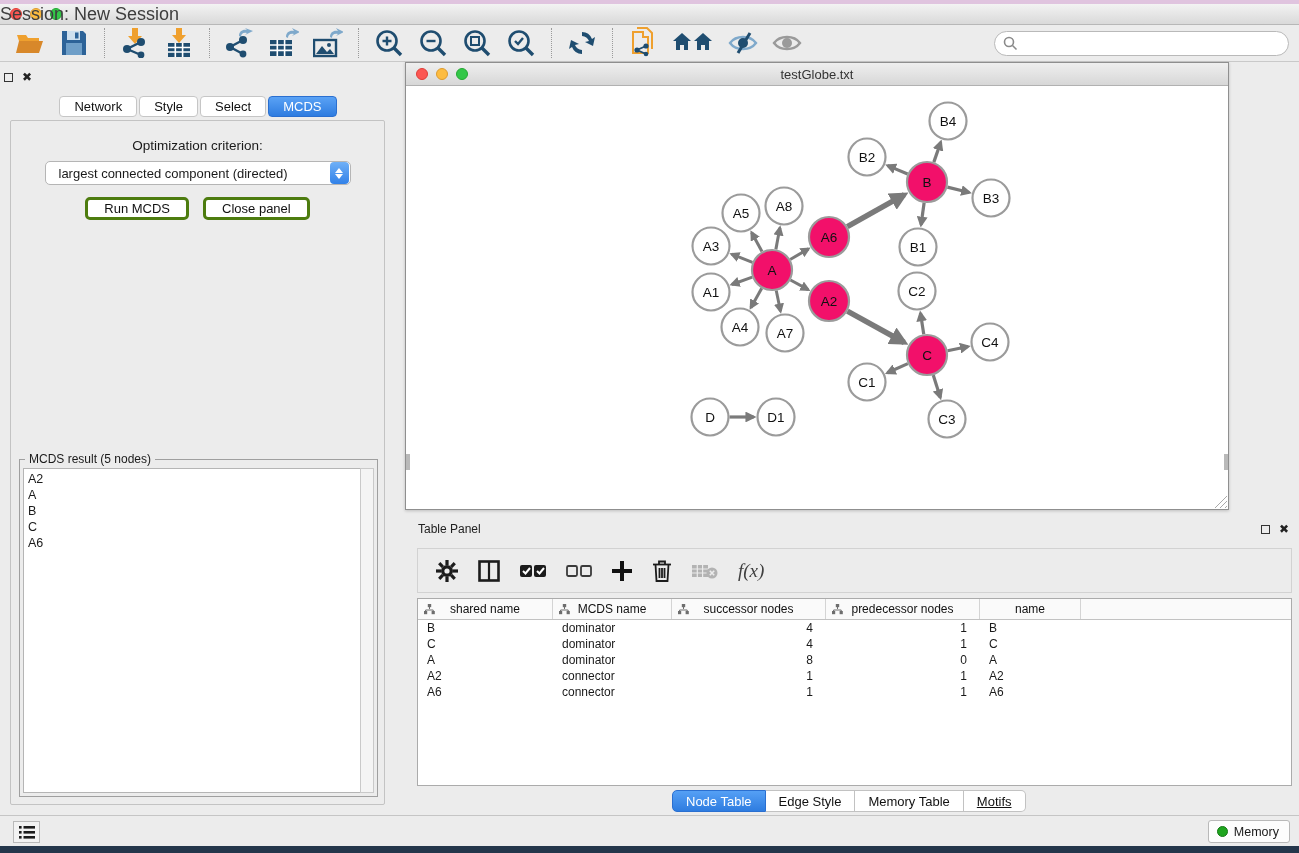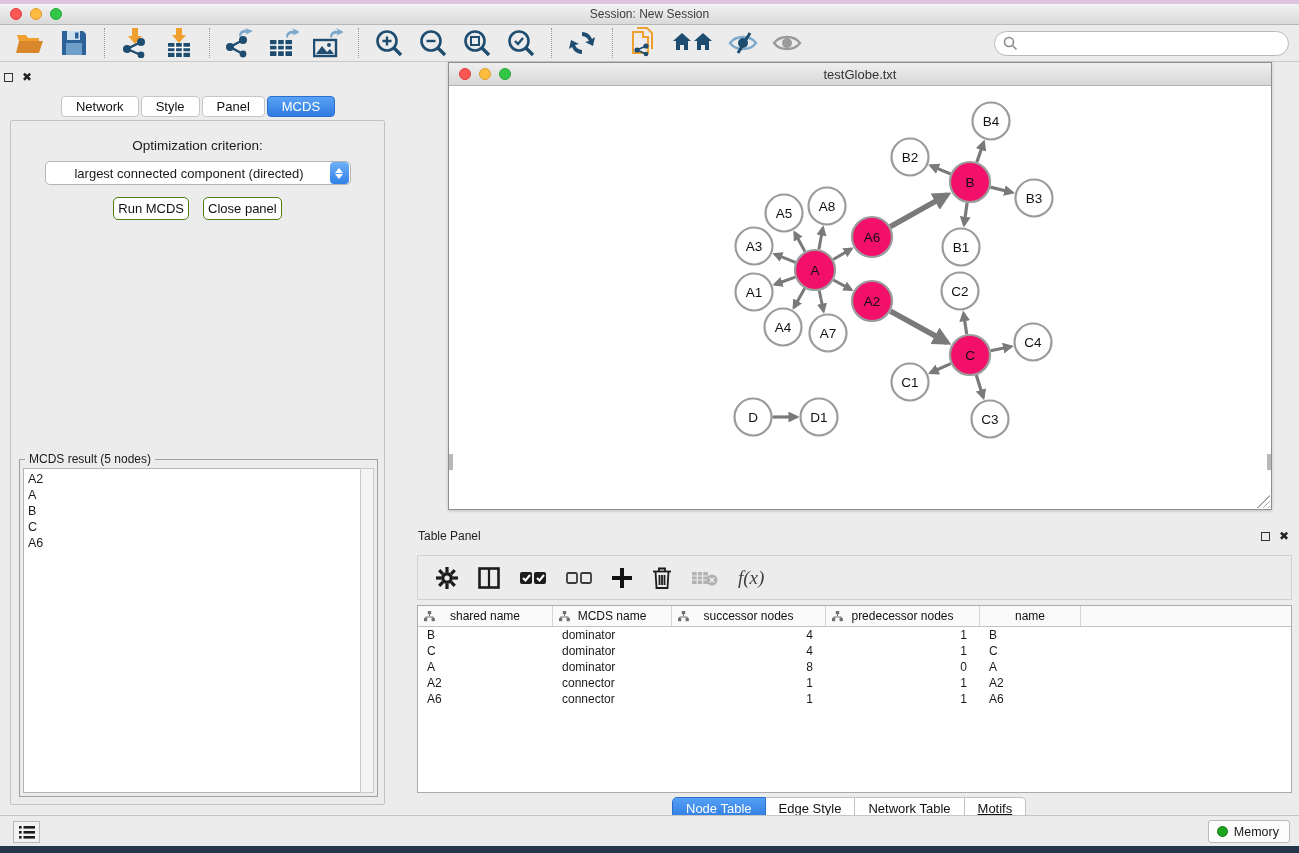--- a/index.html
+++ b/index.html
@@ -9,21 +9,21 @@
   
   .desktop-strip-top { position:absolute; left:0; top:0; width:1299px; height:4px; background:#e0c4df; }
   .titlebar { position:absolute; left:0; top:4px; width:1299px; height:21px;
     background:linear-gradient(#f3f3f3,#d9d9d9); border-bottom:1px solid #b7b7b7;
     display:flex; align-items:center; }
   .traffic { display:flex; gap:8px; margin-left:10px; }
   .light { width:12px; height:12px; border-radius:50%; }
   .light.red { background:#fc5753; border:0.5px solid #df3e38; }
   .light.yellow { background:#fdbc40; border:0.5px solid #de9b2d; }
   .light.green { background:#33c748; border:0.5px solid #24a832; }
-  .titlebar-title { position:absolute; left:0; right:0; text-align:center; font-size:12px; color:#3d3d3d; }
+  .titlebar-title { position:absolute; left:0; right:0; font-size:18px; color:#3d3d3d; }
 
   
   .toolbar { position:absolute; left:0; top:25px; width:1299px; height:37px; background:#ececec;
     border-bottom:1px solid #c9c9c9; display:flex; align-items:center; }
   .tb-group { display:flex; align-items:center; gap:12px; padding:0 14px; }
   .tb-sep { width:1px; height:30px; border-left:1px dotted #9a9a9a; }
   .tb-btn { width:32px; height:30px; display:flex; align-items:center; justify-content:center; cursor:default; }
   .tb-btn svg { display:block; }
   .navy { fill:#1f4d70; } .navy-s { stroke:#1f4d70; }
   .orange { fill:#efa02e; } .ltblue { fill:#7fa9cb; }
@@ -42,54 +42,54 @@
   .close-x { font-size:12px; font-weight:bold; color:#222; line-height:1; }
   .seg-tabs { display:flex; justify-content:center; gap:2px; margin-top:8px; }
   .seg-tab { height:21px; padding:0 14px; background:#fff; border:1px solid #c6c6c6; border-radius:4px;
     font-size:13px; display:flex; align-items:center; color:#111; }
   .seg-tab.active { background:linear-gradient(#5aa2f5,#2e7ce0); border-color:#2a6fd0; color:#fff; }
   .cp-body { position:absolute; left:6px; top:54px; width:375px; height:685px;
     background:#ececec; border:1px solid #c3c3c3; border-radius:2px; }
   .opt-label { text-align:center; margin-top:17px; font-size:13.5px; }
   .dropdown { position:relative; margin:8px auto 0; width:306px; height:24px; background:#fff;
     border:1px solid #b5b5b5; border-radius:5px; display:flex; align-items:center; }
-  .dropdown-value { padding-left:3px; font-size:13px; flex:1; white-space:nowrap; overflow:hidden;text-align:center; }
+  .dropdown-value { padding-left:13px; font-size:13px; flex:1; white-space:nowrap; overflow:hidden; }
   .dropdown-stepper { width:19px; height:22px; margin-right:1px; border-radius:4px;
     background:linear-gradient(#6fb0f7,#3181e8); display:flex; flex-direction:column;
     align-items:center; justify-content:center; gap:1px; }
   .dd-arrow { width:0; height:0; border-left:4px solid transparent; border-right:4px solid transparent; }
   .dd-up { border-bottom:5px solid #fff; }
   .dd-down { border-top:5px solid #fff; }
   .cp-buttons { display:flex; justify-content:center; gap:14px; margin-top:12px; }
-  .push-btn { height:23px; padding:0 4px; background:#fff; border:1px solid #4d7c0f; border-radius:5px;
+  .push-btn { height:23px; padding:0 16px; background:#fff; border:3px solid #4d7c0f; border-radius:5px;
     font-size:13px; display:flex; align-items:center; color:#111; }
   .result-fieldset { position:absolute; left:8px; top:338px; width:359px; height:338px;
     border:1px solid #9f9f9f; background:#ececec; }
   .result-legend { position:absolute; left:5px; top:-8px; background:#ececec; padding:0 4px; font-size:12px; }
   .result-list { position:absolute; left:3px; top:8px; right:17px; bottom:3px; background:#fff;
     border:1px solid #b5b5b5; border-right:none; padding:2px 0 0 4px; font-size:12.5px; line-height:16px; overflow:hidden; }
   .result-scroll { position:absolute; top:8px; right:3px; bottom:3px; width:14px; background:#f4f4f4;
     border:1px solid #c9c9c9; }
   .result-item { height:16px; }
 
   
   .net-window { position:absolute; left:405px; top:62px; width:824px; height:448px;
-    background:#fff; border:1px solid #8f8f8f; box-shadow:0 1px 3px rgba(0,0,0,.2);margin-left:43px; }
+    background:#fff; border:1px solid #8f8f8f; box-shadow:0 1px 3px rgba(0,0,0,.2); }
   .net-titlebar { height:23px; background:linear-gradient(#efefef,#d7d7d7); border-bottom:1px solid #b1b1b1;
     display:flex; align-items:center; position:relative; }
   .net-title { position:absolute; left:0; right:0; text-align:center; font-size:13px; color:#333; }
   .net-canvas { position:relative; width:100%; height:423px; background:#fff; }
   .edge-nub-left { position:absolute; left:0px; top:368px; width:4px; height:16px; background:#b9b9b9; }
   .edge-nub-right { position:absolute; right:0px; top:368px; width:4px; height:16px; background:#b9b9b9; }
   .resize-grip { position:absolute; right:1px; bottom:1px; width:13px; height:13px;
     background:
       linear-gradient(135deg, transparent 0 50%, #aaa 50% 55%, transparent 55% 70%, #aaa 70% 75%, transparent 75% 90%, #aaa 90% 95%, transparent 95%); }
 
   
-  .table-panel { position:absolute; left:405px; top:518px; width:894px; height:297px;margin-top:7px; }
+  .table-panel { position:absolute; left:405px; top:518px; width:894px; height:297px; }
   .tp-toolbar { position:absolute; left:12px; top:30px; width:875px; height:45px;
     border:1px solid #d2d2d2; background:#ececec; display:flex; align-items:center; gap:20px; padding-left:18px; }
   .tp-ic { display:flex; align-items:center; justify-content:center; }
   .fx-label { font-family:"Liberation Serif","DejaVu Serif",serif; font-style:italic; font-size:19px; color:#404040; }
   .tp-table { position:absolute; left:12px; top:80px; width:875px; height:188px; background:#fff;
     border:1px solid #ababab; overflow:hidden; }
   .tp-header { display:flex; height:21px; border-bottom:1px solid #c2c2c2; background:#fafafa; }
   .th-cell { position:relative; display:flex; align-items:center; justify-content:center;
     border-right:1px solid #d4d4d4; font-size:12px; color:#111; }
   .th-cell .th-icon { position:absolute; left:6px; top:5px; }
@@ -288,21 +288,21 @@
 <div class="control-panel">
   <div class="panel-header">
     <span class="ph-icons">
       <span class="float-box"></span>
       <span class="close-x">✖</span>
     </span>
   </div>
   <div class="seg-tabs" id="cp-tabs">
       <div class="seg-tab">Network</div>
       <div class="seg-tab">Style</div>
-      <div class="seg-tab">Panel</div>
+      <div class="seg-tab">Select</div>
       <div class="seg-tab active">MCDS</div>
     </div>
   <div class="cp-body">
     <div class="opt-label">Optimization criterion:</div>
     <div class="dropdown">
       <span class="dropdown-value">largest connected component (directed)</span>
       <span class="dropdown-stepper">
         <span class="dd-arrow dd-up"></span>
           <span class="dd-arrow dd-down"></span>
       </span>
@@ -624,21 +624,21 @@
           <div class="td-cell td-right" style="width: 154px;">1</div>
           <div class="td-cell td-right" style="width: 154px;">1</div>
           <div class="td-cell td-left" style="width: 101px;">A6</div>
         </div>
       </div>
   </div>
 
   <div class="bottom-tabs" id="bottom-tabs">
       <div class="btab active">Node Table</div>
       <div class="btab">Edge Style</div>
-      <div class="btab">Network Table</div>
+      <div class="btab">Memory Table</div>
       <div class="btab">Motifs</div>
     </div>
 </div>
 
 <div class="statusbar">
   <div class="list-btn">
     <svg width="16" height="13" viewBox="0 0 16 13">
         <g fill="#1c1c1c">
           <rect x="0" y="0" width="2.6" height="2.6"></rect>
           <rect x="0" y="5" width="2.6" height="2.6"></rect>

